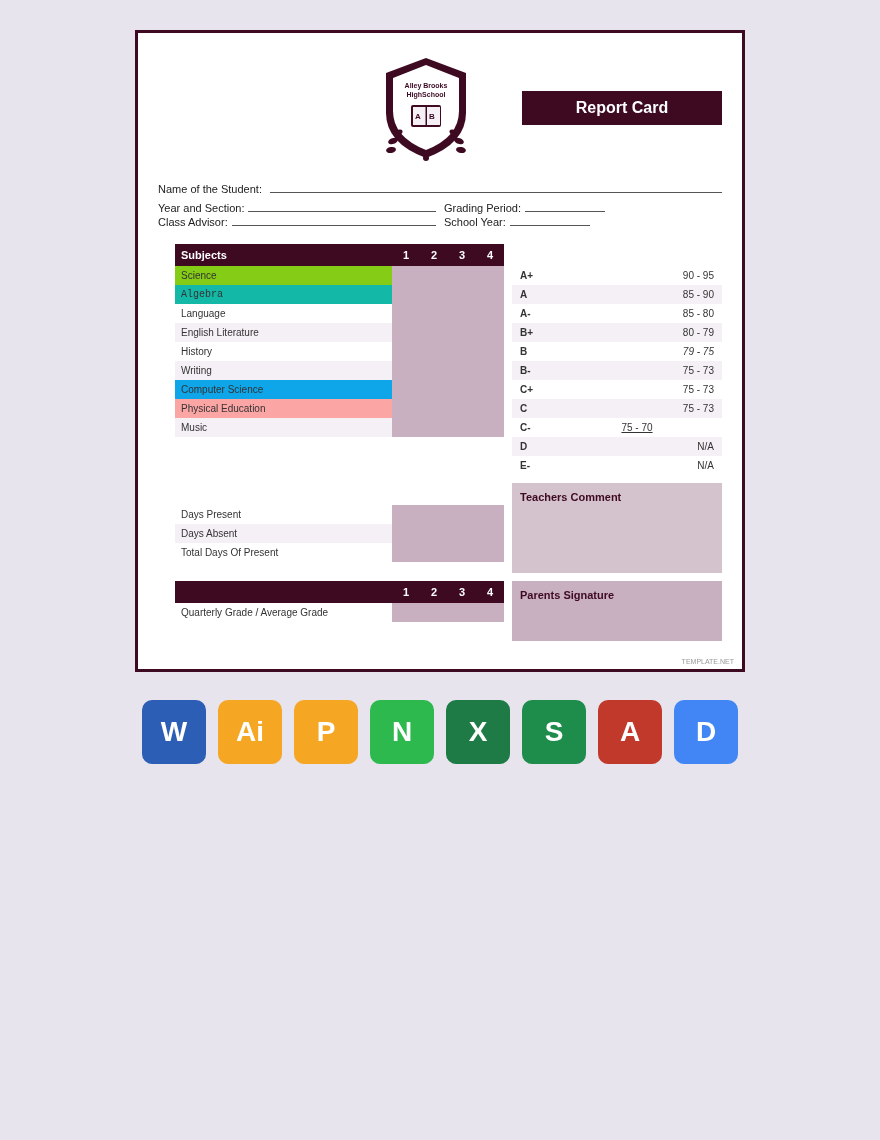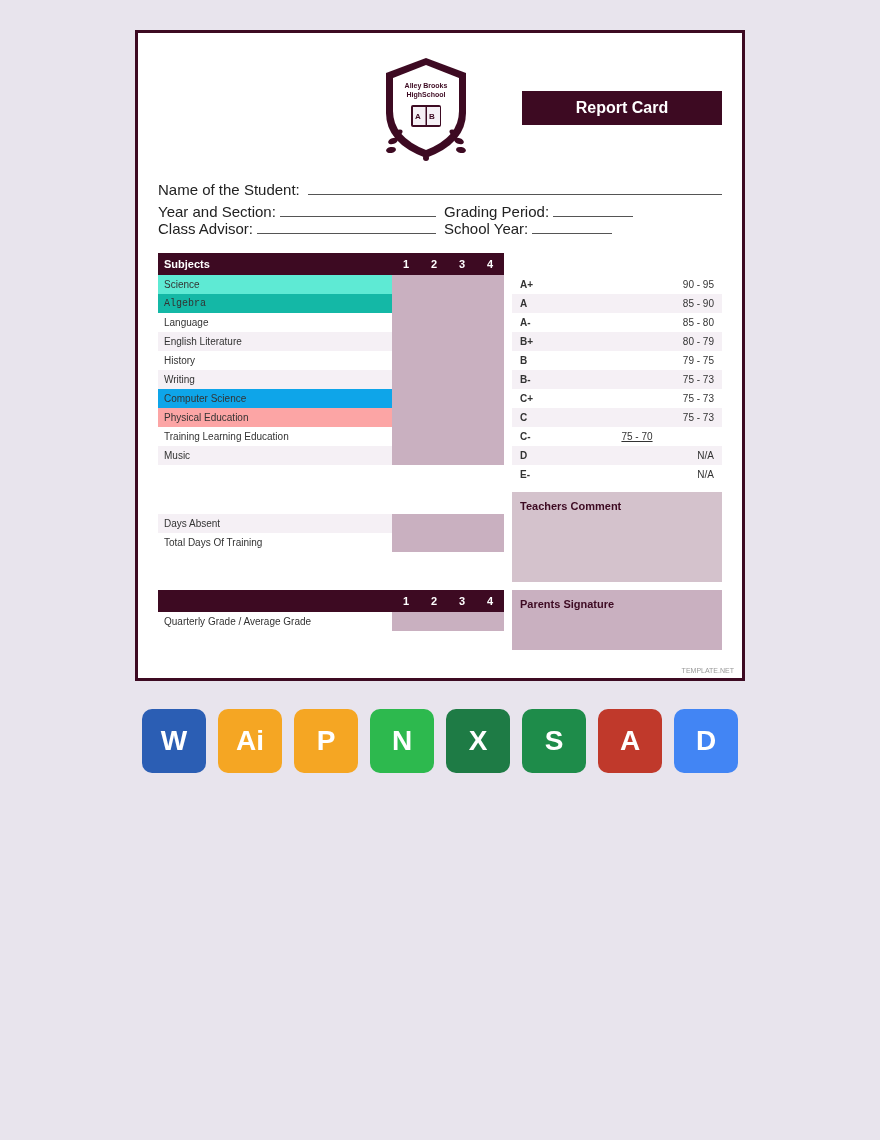--- a/index.html
+++ b/index.html
@@ -61,21 +61,21 @@
       color: #222;
     }
     .info-row {
       display: flex;
       align-items: baseline;
       margin-bottom: 5px;
       gap: 8px;
     }
     .info-label {
       white-space: nowrap;
-      font-size: 15px;
+      font-size: 11px;
     }
     .info-line {
       border-bottom: 1px solid #555;
       flex: 1;
       height: 12px;
     }
     .info-row-split {
       display: flex;
       gap: 8px;
     }
@@ -91,20 +91,21 @@
 
     
     .tables-row {
       display: flex;
       gap: 8px;
       margin-bottom: 8px;
     }
 
     .left-table {
       flex: 1;
+      margin-left: 17px;
     }
     .right-table {
       width: 210px;
     }
 
     table {
       width: 100%;
       border-collapse: collapse;
       font-size: 10px;
     }
@@ -315,21 +316,21 @@
         <thead>
           <tr class="table-header">
             <th>Subjects</th>
             <th class="center">1</th>
             <th class="center">2</th>
             <th class="center">3</th>
             <th class="center">4</th>
           </tr>
         </thead>
         <tbody class="table-body" id="subjects-tbody">
-        <tr style="background: #5eead4;">
+        <tr style="background: #84cc16;">
       <td>Science</td>
       <td class="quarter-col"></td>
       <td class="quarter-col"></td>
       <td class="quarter-col"></td>
       <td class="quarter-col"></td>
     </tr>
             <tr style="background: #14b8a6; font-family: Liberation Mono, monospace;">
       <td>Algebra</td>
       <td class="quarter-col"></td>
       <td class="quarter-col"></td>
@@ -366,27 +367,20 @@
     </tr>
             <tr style="background: #0ea5e9;">
       <td>Computer Science</td>
       <td class="quarter-col"></td>
       <td class="quarter-col"></td>
       <td class="quarter-col"></td>
       <td class="quarter-col"></td>
     </tr>
             <tr style="background: #fca5a5;">
       <td>Physical Education</td>
-      <td class="quarter-col"></td>
-      <td class="quarter-col"></td>
-      <td class="quarter-col"></td>
-      <td class="quarter-col"></td>
-    </tr>
-            <tr style="background: rgb(255, 255, 255);">
-      <td>Training Learning Education</td>
       <td class="quarter-col"></td>
       <td class="quarter-col"></td>
       <td class="quarter-col"></td>
       <td class="quarter-col"></td>
     </tr>
             <tr style="background: rgb(245, 240, 245);">
       <td>Music</td>
       <td class="quarter-col"></td>
       <td class="quarter-col"></td>
       <td class="quarter-col"></td>
@@ -415,21 +409,21 @@
             <tr style="background: rgb(255, 255, 255);">
       <td>A-</td>
       <td style="text-align:right;">85 - 80</td>
     </tr>
             <tr style="background: rgb(245, 240, 245);">
       <td>B+</td>
       <td style="text-align:right;">80 - 79</td>
     </tr>
             <tr style="background: rgb(255, 255, 255);">
       <td>B</td>
-      <td style="text-align:right;">79 - 75</td>
+      <td style="text-align:right;font-style:italic;">79 - 75</td>
     </tr>
             <tr style="background: rgb(245, 240, 245);">
       <td>B-</td>
       <td style="text-align:right;">75 - 73</td>
     </tr>
             <tr style="background: rgb(255, 255, 255);">
       <td>C+</td>
       <td style="text-align:right;">75 - 73</td>
     </tr>
             <tr style="background: rgb(245, 240, 245);">
@@ -460,29 +454,36 @@
         <thead>
           <tr class="table-header">
             <th>Attendance</th>
             <th class="center">1</th>
             <th class="center">2</th>
             <th class="center">3</th>
             <th class="center">4</th>
           </tr>
         </thead>
         <tbody id="attendance-tbody" class="table-body">
+        <tr style="background: rgb(255, 255, 255);">
+      <td>Days Present</td>
+      <td class="quarter-col"></td>
+      <td class="quarter-col"></td>
+      <td class="quarter-col"></td>
+      <td class="quarter-col"></td>
+    </tr>
             <tr style="background: rgb(245, 240, 245);">
       <td>Days Absent</td>
       <td class="quarter-col"></td>
       <td class="quarter-col"></td>
       <td class="quarter-col"></td>
       <td class="quarter-col"></td>
     </tr>
             <tr style="background: rgb(255, 255, 255);">
-      <td>Total Days Of Training</td>
+      <td>Total Days Of Present</td>
       <td class="quarter-col"></td>
       <td class="quarter-col"></td>
       <td class="quarter-col"></td>
       <td class="quarter-col"></td>
     </tr>
           </tbody>
       </table>
     </div>
 
     <div class="right-table">

